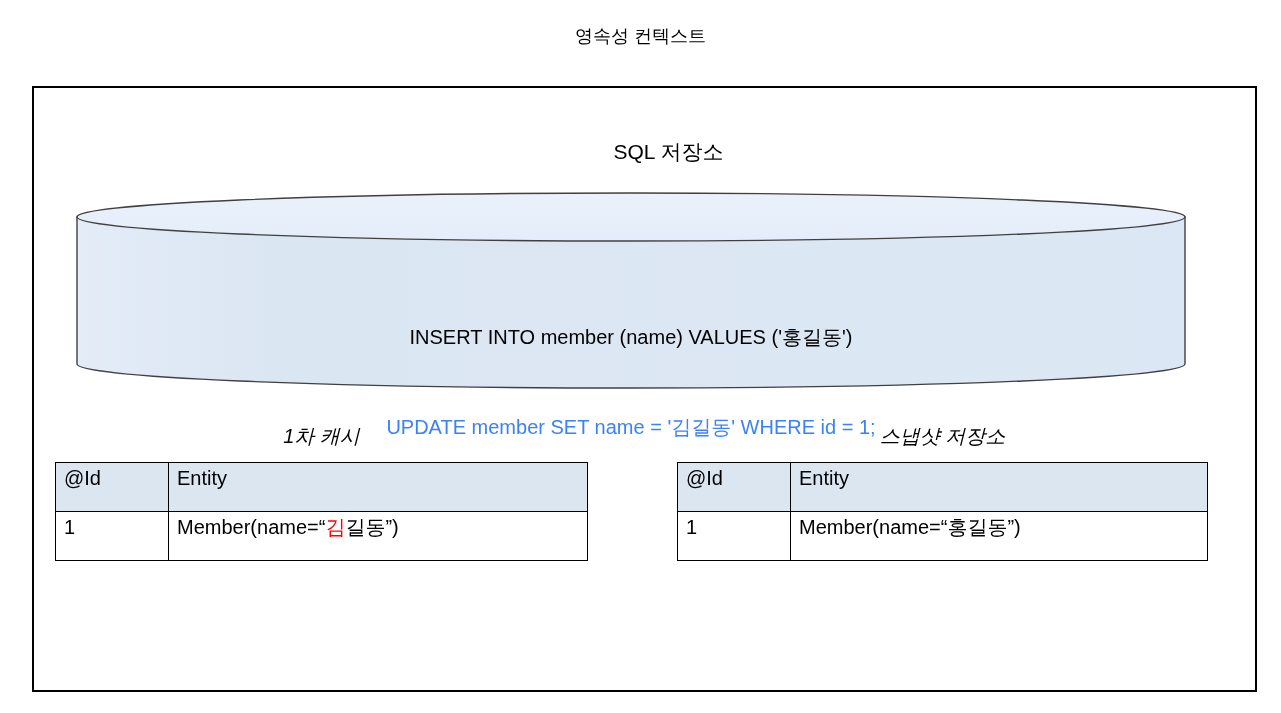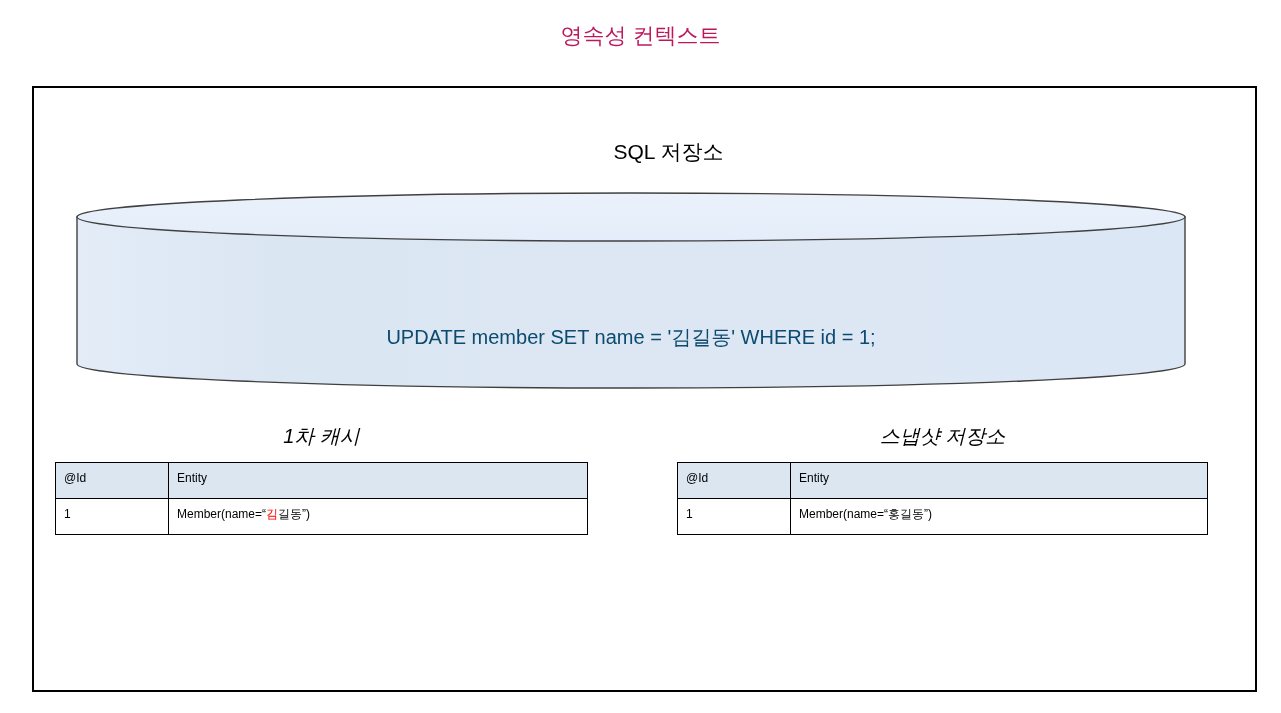--- a/index.html
+++ b/index.html
@@ -16,23 +16,23 @@
     overflow: hidden;
   }
 
   
   .page-title {
     position: absolute;
     left: 0;
     top: 22px;
     width: 1281px;
     text-align: center;
-    font-size: 22px;
+    font-size: 18px;
     line-height: 28px;
-    color: #be185d;
+    color: #000000;
     white-space: pre;
   }
 
   
   .outer-frame {
     position: absolute;
     left: 32px;
     top: 86px;
     width: 1225px;
     height: 606px;
@@ -72,21 +72,21 @@
     position: absolute;
     left: 77px;
     top: 262px;
     width: 1108px;
     text-align: center;
     font-size: 20px;
     line-height: 30px;
     white-space: pre;
   }
   .sql-line-1 { color: #000000; }
-  .sql-line-2 { color: #0c4a6e; }
+  .sql-line-2 { color: #3b82f6; }
 
   
   .table-caption {
     position: absolute;
     font-size: 20px;
     line-height: 26px;
     text-align: center;
     white-space: pre;
     font-style: italic;
   }
@@ -99,22 +99,22 @@
     border-collapse: collapse;
     table-layout: fixed;
     background: #ffffff;
   }
   .table-cache { left: 55px;  top: 462px; width: 533px; }
   .table-snap  { left: 677px; top: 462px; width: 531px; }
 
   .data-table th,
   .data-table td {
     border: 1px solid #000000;
-    padding: 2px 8px 7px 8px;
-    font-size: 12px;
+    padding: 2px 8px 20px 8px;
+    font-size: 20px;
     line-height: 26px;
     font-weight: normal;
     text-align: left;
     height: 35px;
     box-sizing: border-box;
     white-space: pre;
     overflow: hidden;
   }
   .data-table thead th { background: #dce6f1; }
   .data-table tbody td { background: #ffffff; }
@@ -148,20 +148,21 @@
       </linearGradient>
     </defs>
 
     <path d="M 0,24 L 0,171 A 554,24 0 0 0 1108,171 L 1108,24 Z" fill="url(#bodyGrad)" stroke="#404040" stroke-width="1.4"></path>
 
     <ellipse cx="554" cy="24" rx="554" ry="24" fill="url(#topGrad)" stroke="#404040" stroke-width="1.4"></ellipse>
   </svg>
 </div>
 
 <div class="sql-lines">
+  <div class="sql-line-1">INSERT INTO member (name) VALUES ('홍길동')</div>
   <div class="sql-line-2">UPDATE member SET name = '김길동' WHERE id = 1;</div>
 </div>
 
 <div class="table-caption caption-cache">1차 캐시</div>
 
 <table class="data-table table-cache">
   <colgroup>
     <col class="col-id-cache">
     <col>
   </colgroup>

